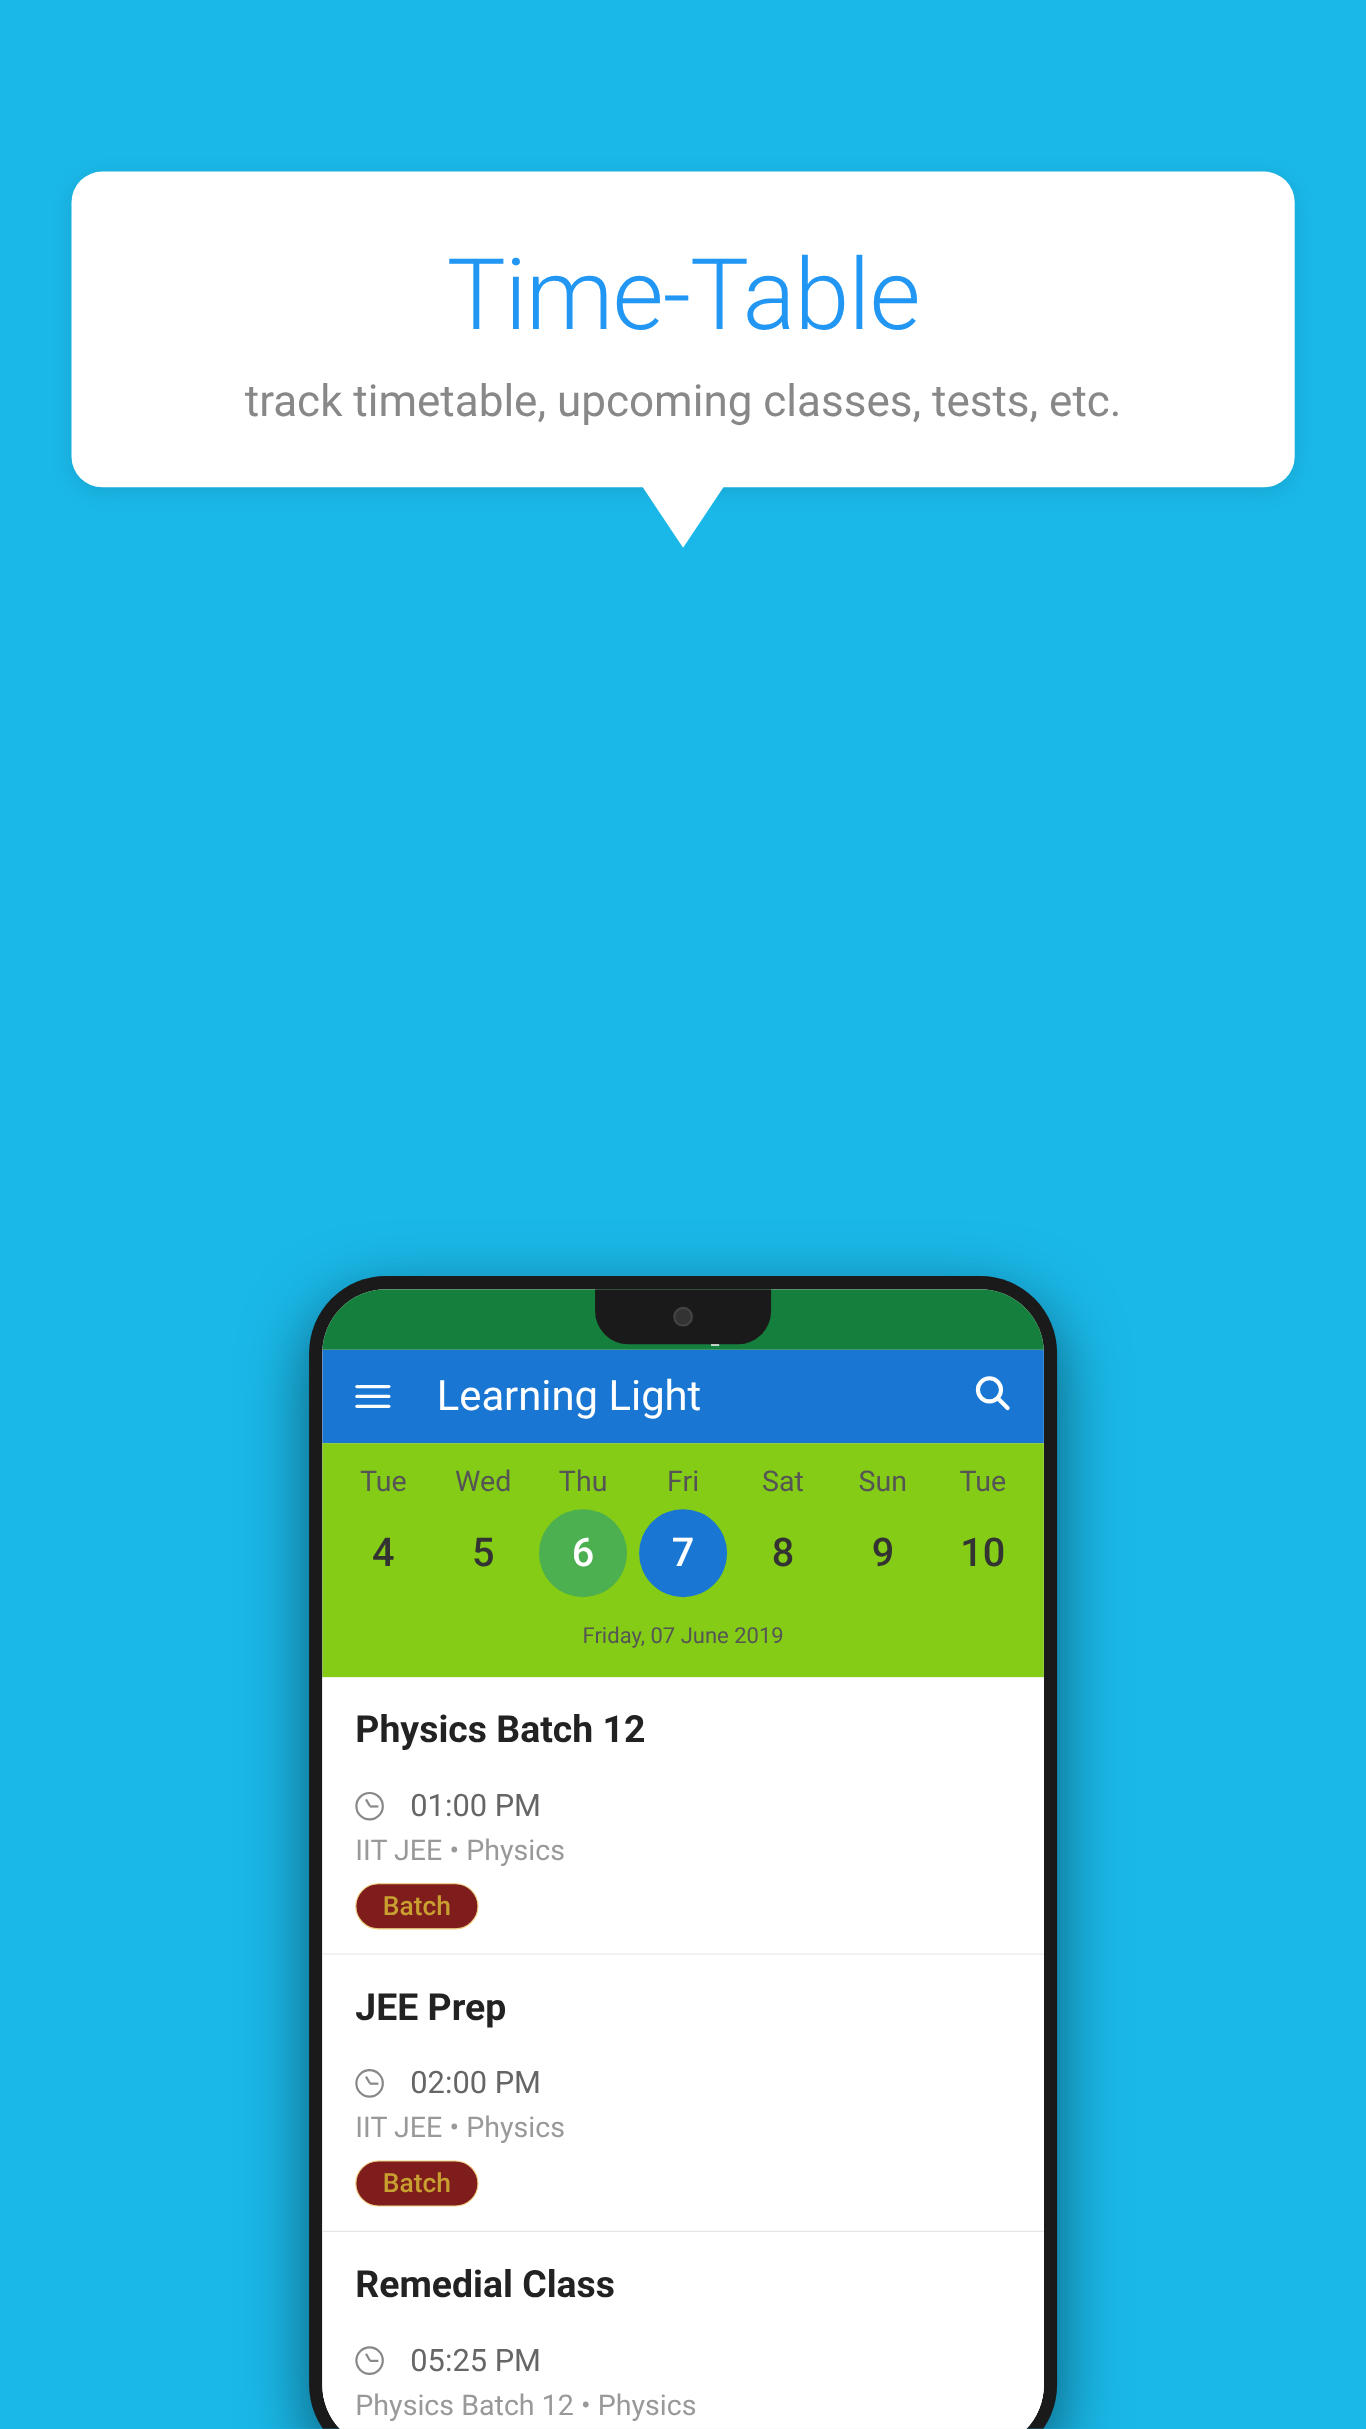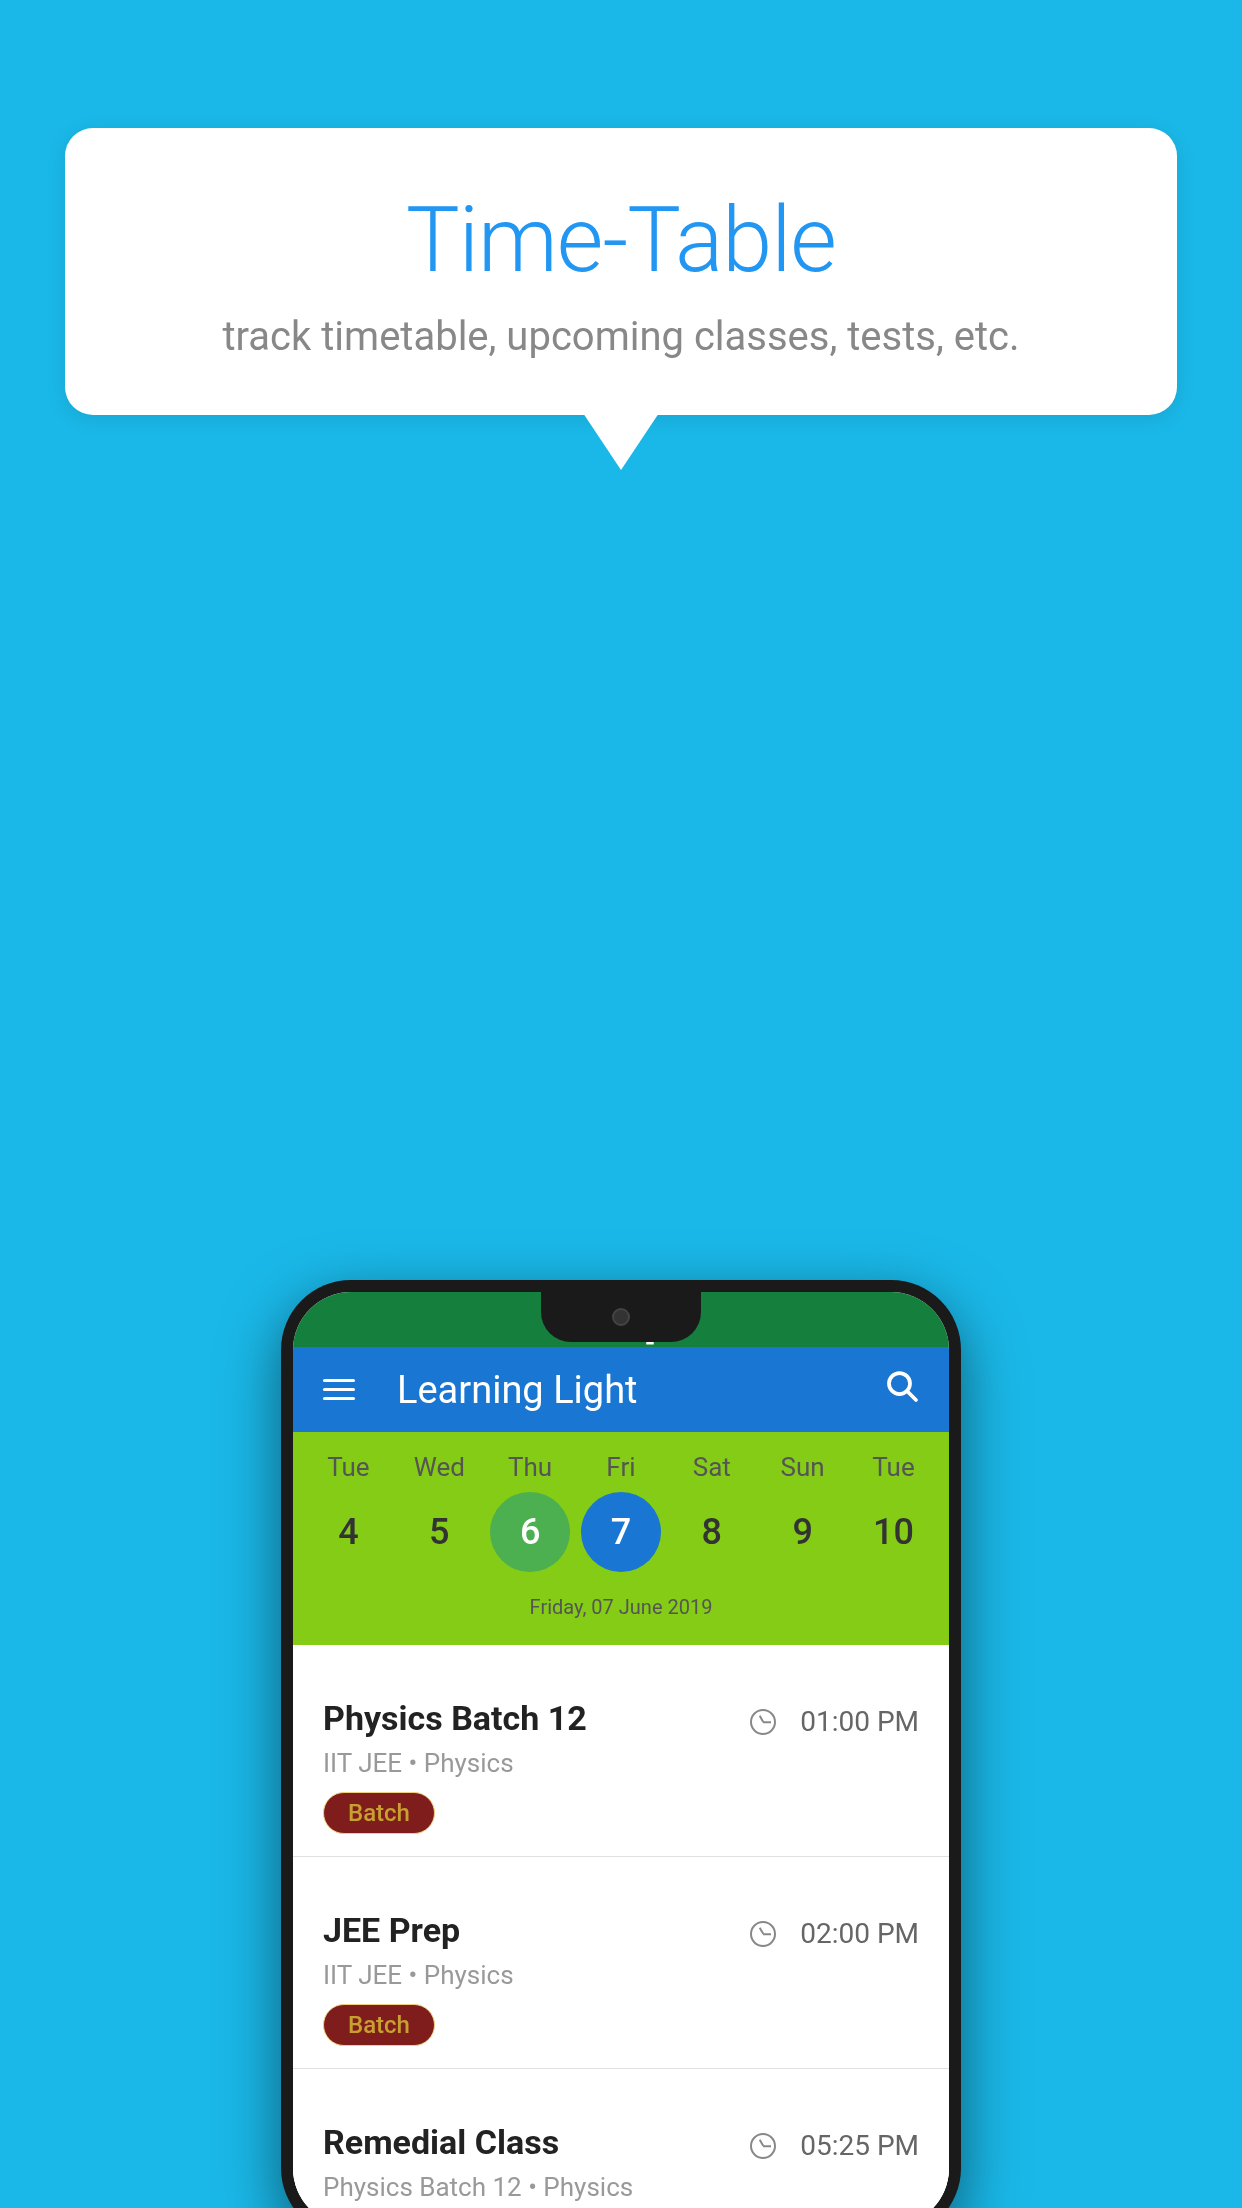--- a/index.html
+++ b/index.html
@@ -10,21 +10,21 @@
       height: 2208px;
       background-color: #1ab8e8;
       font-family: 'Roboto', Arial, sans-serif;
       overflow: hidden;
       position: relative;
     }
 
     
     .speech-bubble-container {
       position: absolute;
-      top: 128px;
+      top: 156px;
       left: 65px;
       right: 65px;
       border-radius: 13px;
     }
 
     .speech-bubble {
       background: white;
       border-radius: 28px;
       padding: 60px 50px 55px;
       text-align: center;
@@ -232,22 +232,23 @@
 
     .schedule-item {
       padding: 28px 30px 22px;
       border-bottom: 1px solid #e0e0e0;
       background: white;
     }
 
     .schedule-item-header {
       display: flex;
       justify-content: space-between;
-      align-items: flex-end;
+      align-items: flex-start;
       margin-bottom: 10px;
+      flex-direction: column;
     }
 
     .schedule-title {
       font-size: 34px;
       font-weight: 700;
       color: #222;
     }
 
     .schedule-time {
       display: flex;

